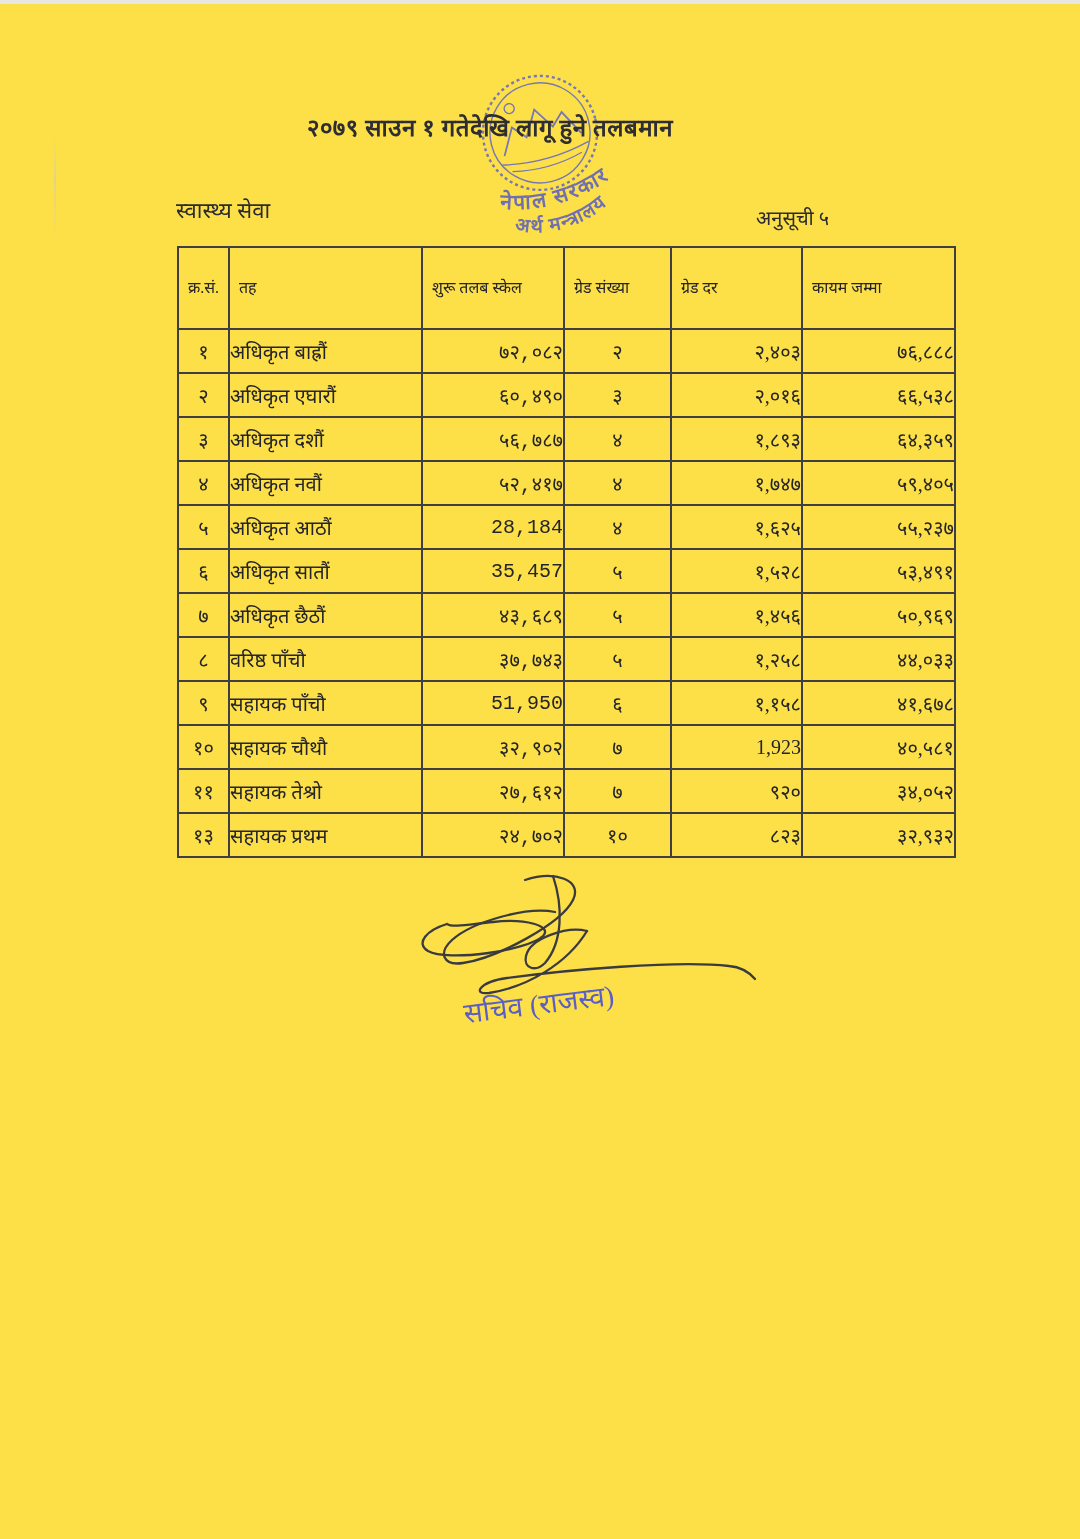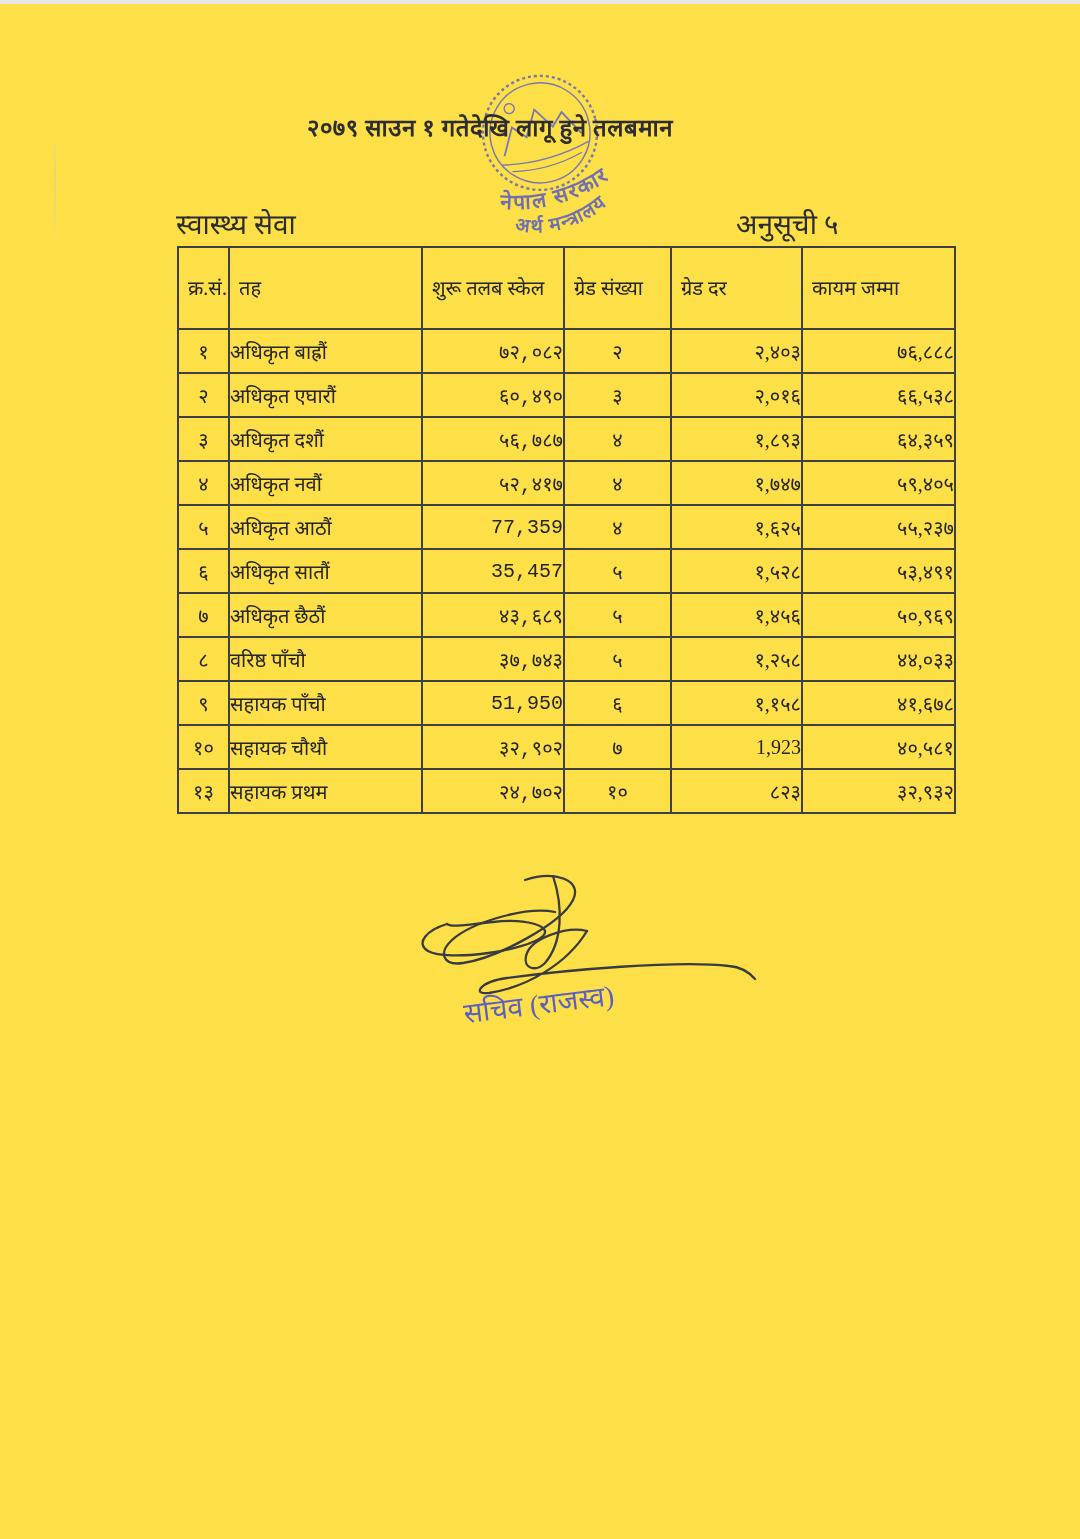--- a/index.html
+++ b/index.html
@@ -24,40 +24,40 @@
     transform:translateX(-50%);
     white-space:nowrap;
     font-size:24px; font-weight:bold; letter-spacing:.5px;
     color:#2d2d33; z-index:2;
   }
   .seal{
     position:absolute; left:449px; top:66px;
     z-index:1; opacity:.85;
   }
   .service-label{
-    position:absolute; left:176px; top:200px;
-    font-size:28px; color:#2b2b30;
+    position:absolute; left:176px; top:190px;
+    font-size:22px; color:#2b2b30;
   }
   .schedule-label{
-    position:absolute; left:736px; top:200px;
-    font-size:28px; color:#2b2b30;
+    position:absolute; left:756px; top:200px;
+    font-size:20px; color:#2b2b30;
   }
   table.salary{
     position:absolute; left:177px; top:242px;
     width:777px;
     border-collapse:collapse; table-layout:fixed;
     font-size:20px; color:#242429;
   }
   table.salary th, table.salary td{
     border:2px solid #3e3e44;
     vertical-align:middle;
     overflow:hidden;
   }
   table.salary thead th{
-    height:76px; font-weight:normal; font-size:20px;
+    height:76px; font-weight:normal; font-size:16px;
     text-align:left; padding:2px 4px 2px 9px; line-height:1.35;
   }
   table.salary tbody td{ height:38px; padding:2px 0; }
   td.col-sn    { text-align:center; }
   td.col-level { text-align:left; padding-left:13px; }
   td.col-start { text-align:right; padding-right:16px;font-family:Liberation Mono, monospace; }
   td.col-grades{ text-align:center; }
   td.col-rate  { text-align:right; padding-right:30px; }
   td.col-total { text-align:right; padding-right:24px; }
   th.h-sn { padding-left:5px; }
@@ -147,21 +147,21 @@
           <td class="col-sn">४</td>
           <td class="col-level">अधिकृत नवौं</td>
           <td class="col-start">५२,४१७</td>
           <td class="col-grades">४</td>
           <td class="col-rate">१,७४७</td>
           <td class="col-total">५९,४०५</td>
         </tr>
         <tr>
           <td class="col-sn">५</td>
           <td class="col-level">अधिकृत आठौं</td>
-          <td class="col-start">77,359</td>
+          <td class="col-start">28,184</td>
           <td class="col-grades">४</td>
           <td class="col-rate">१,६२५</td>
           <td class="col-total">५५,२३७</td>
         </tr>
         <tr>
           <td class="col-sn">६</td>
           <td class="col-level">अधिकृत सातौं</td>
           <td class="col-start">35,457</td>
           <td class="col-grades">५</td>
           <td class="col-rate">१,५२८</td>
@@ -191,20 +191,28 @@
           <td class="col-rate">१,१५८</td>
           <td class="col-total">४१,६७८</td>
         </tr>
         <tr>
           <td class="col-sn">१०</td>
           <td class="col-level">सहायक चौथौ</td>
           <td class="col-start">३२,९०२</td>
           <td class="col-grades">७</td>
           <td class="col-rate">1,923</td>
           <td class="col-total">४०,५८१</td>
+        </tr>
+        <tr>
+          <td class="col-sn">११</td>
+          <td class="col-level">सहायक तेश्रो</td>
+          <td class="col-start">२७,६१२</td>
+          <td class="col-grades">७</td>
+          <td class="col-rate">९२०</td>
+          <td class="col-total">३४,०५२</td>
         </tr>
         <tr>
           <td class="col-sn">१३</td>
           <td class="col-level">सहायक प्रथम</td>
           <td class="col-start">२४,७०२</td>
           <td class="col-grades">१०</td>
           <td class="col-rate">८२३</td>
           <td class="col-total">३२,९३२</td>
         </tr>
       </tbody>

